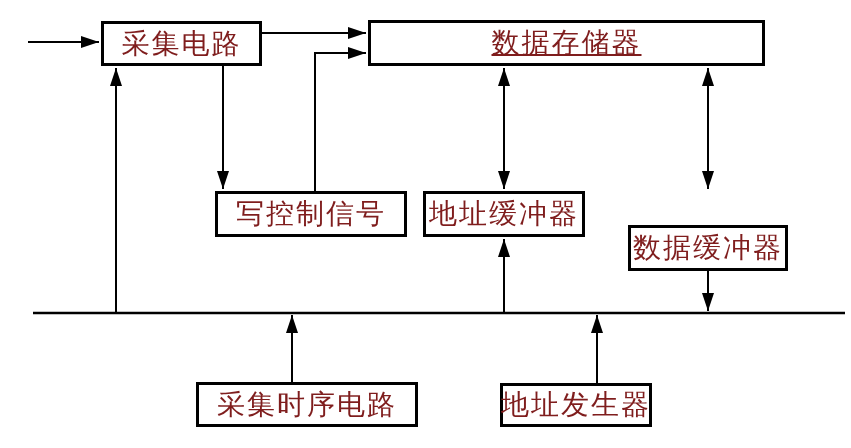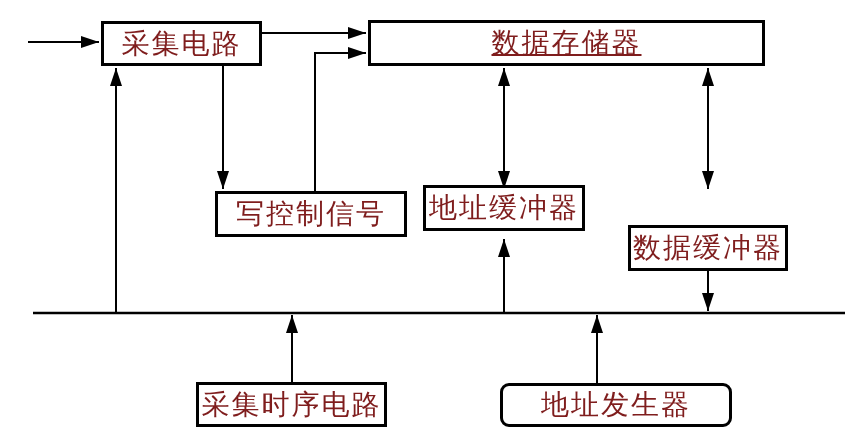--- a/index.html
+++ b/index.html
@@ -31,24 +31,24 @@
     font-size: 28px;
     letter-spacing: 2px;
     color: #7f1d1d;
     white-space: nowrap;
   }
   .node span { display: inline-block; }
   
   #node-acquisition      { left: 101px; top: 21px;  width: 161px; height: 45px; }
   #node-storage          { left: 368px; top: 20px;  width: 397px; height: 46px; text-decoration: underline; }
   #node-write-control    { left: 195px; top: 191px; width: 192px; height: 46px; margin-left: 20px; }
-  #node-address-buffer   { left: 423px; top: 185px; width: 162px; height: 46px; }
+  #node-address-buffer   { left: 423px; top: 191px; width: 162px; height: 46px; }
   #node-data-buffer      { left: 628px; top: 191px; width: 160px; height: 46px; margin-top: 34px; }
-  #node-timing           { left: 196px; top: 382px; width: 191px; height: 45px; }
-  #node-address-generator{ left: 500px; top: 383px; width: 232px; height: 44px; border-radius: 9px; }
+  #node-timing           { left: 196px; top: 382px; width: 222px; height: 45px; }
+  #node-address-generator{ left: 500px; top: 383px; width: 152px; height: 44px; }
   .connector {
     fill: none;
     stroke: #000000;
     stroke-width: 2;
   }
   .bus {
     stroke-width: 2.5;
   }
 </style>
 </head>

